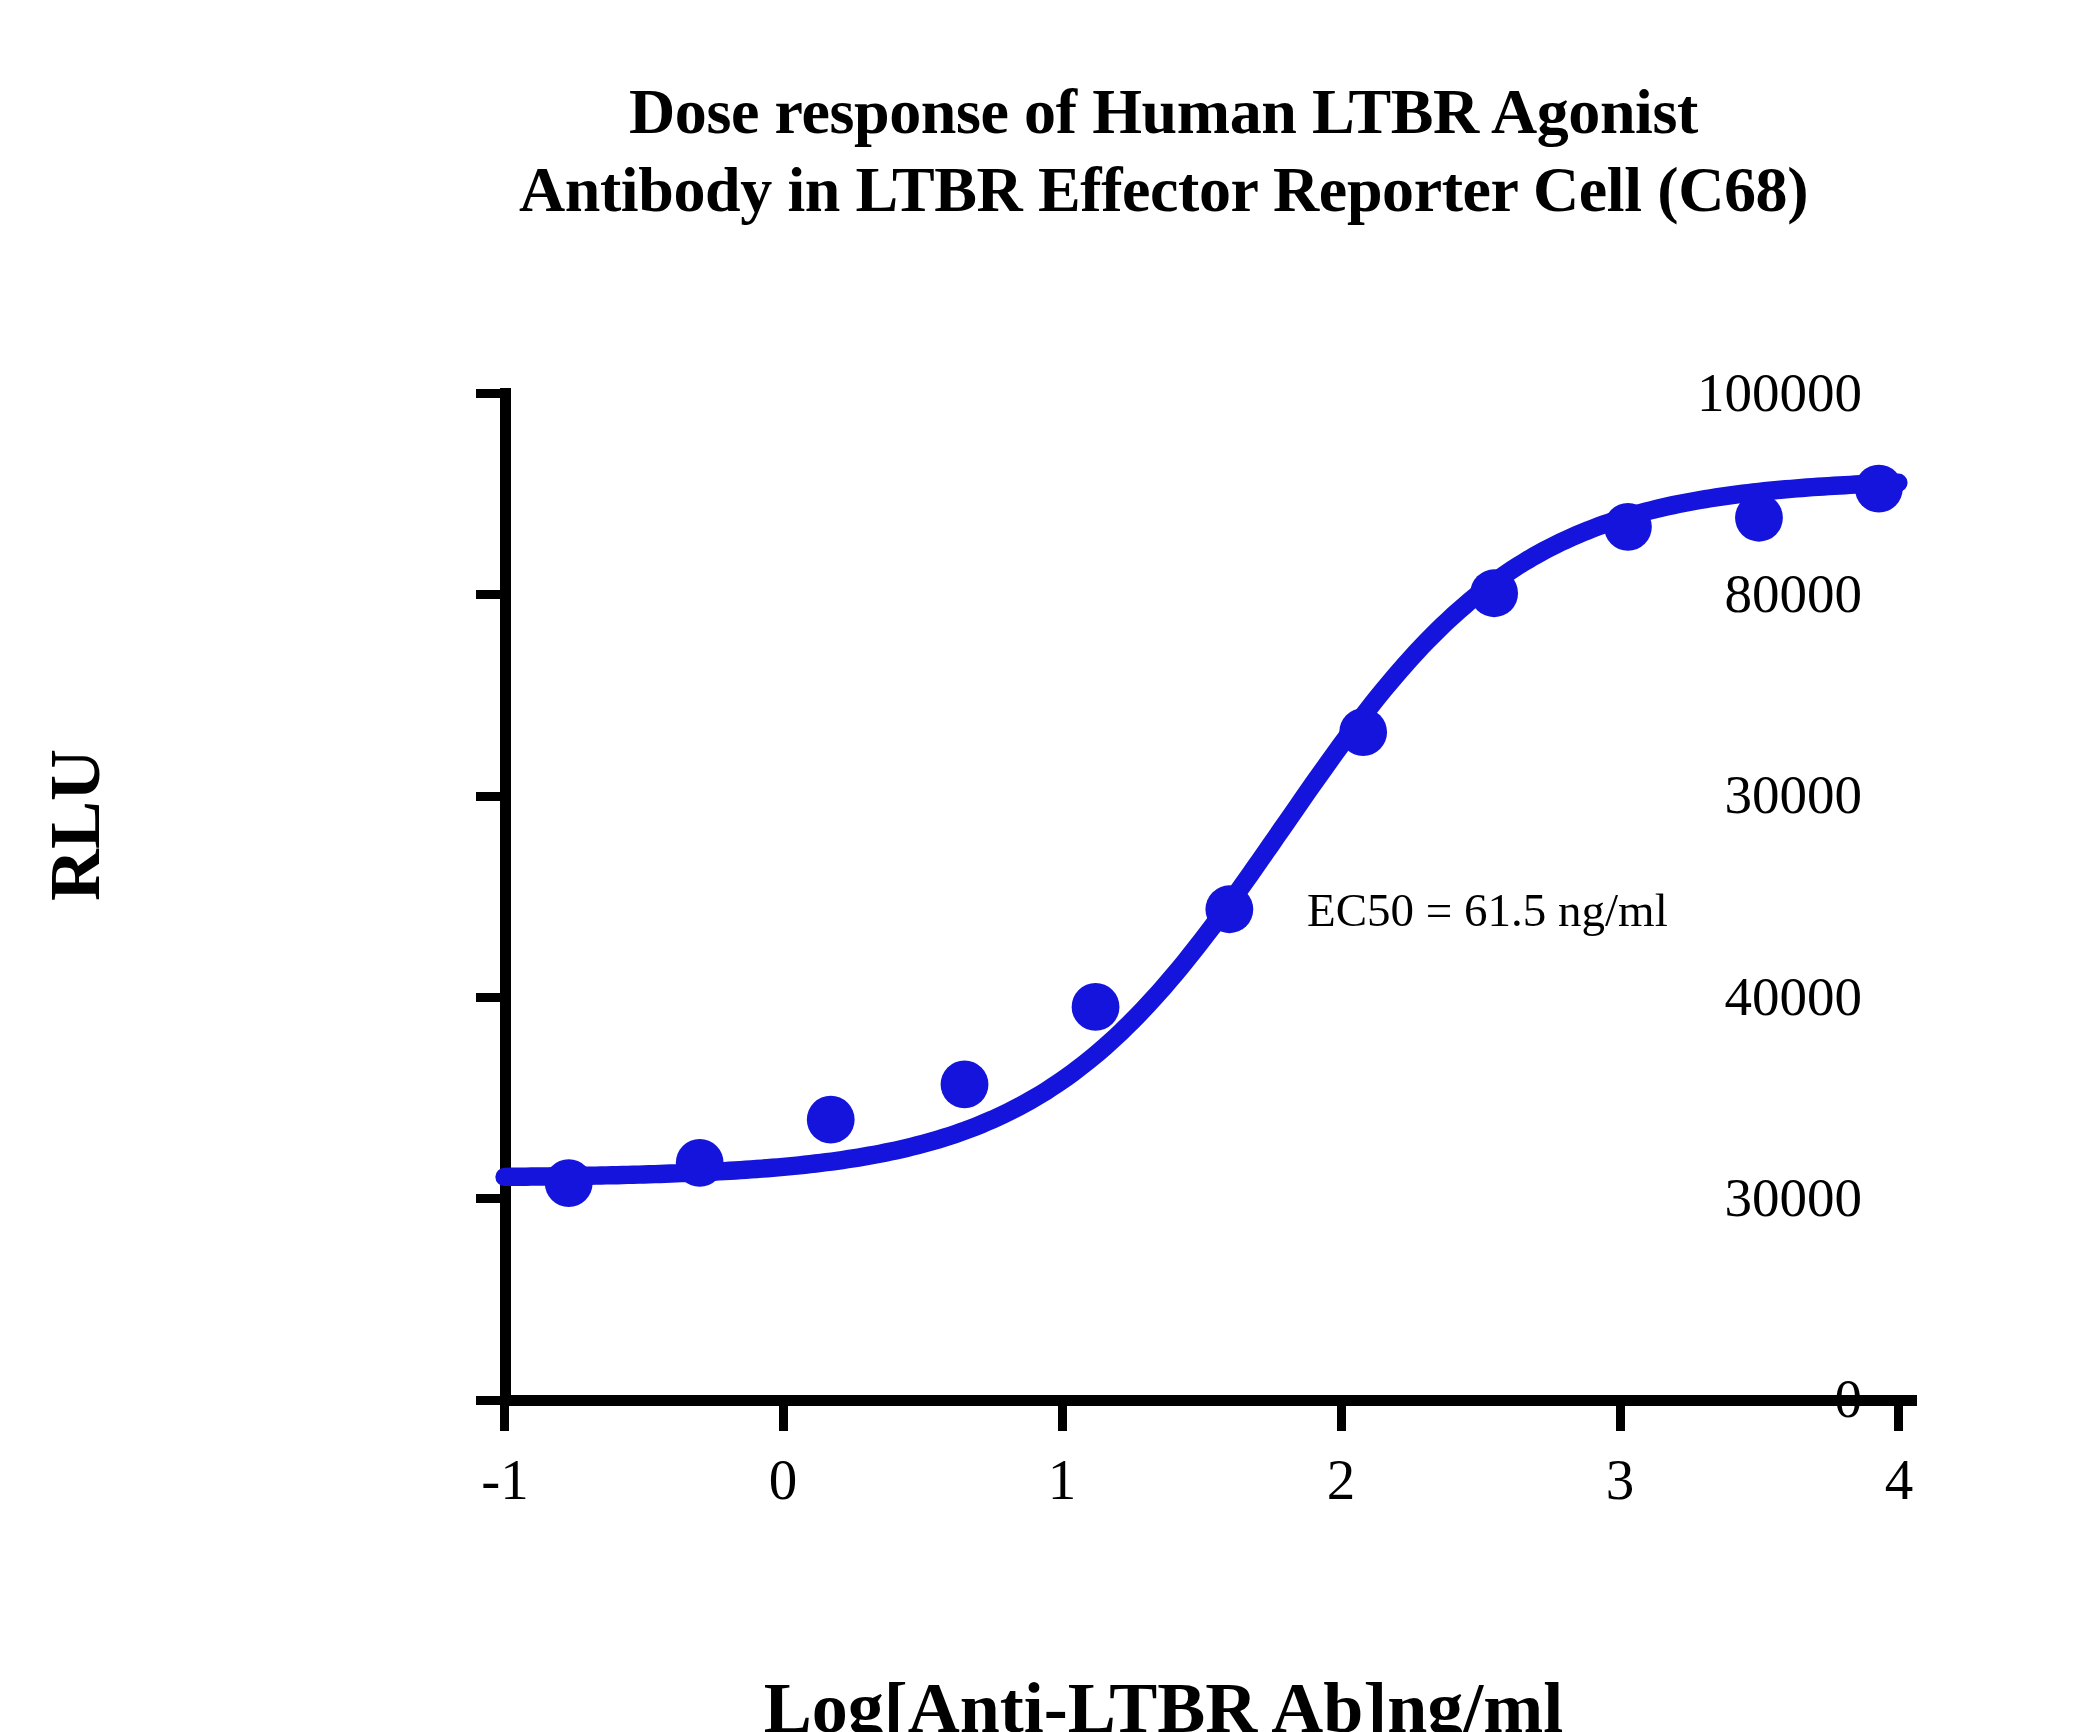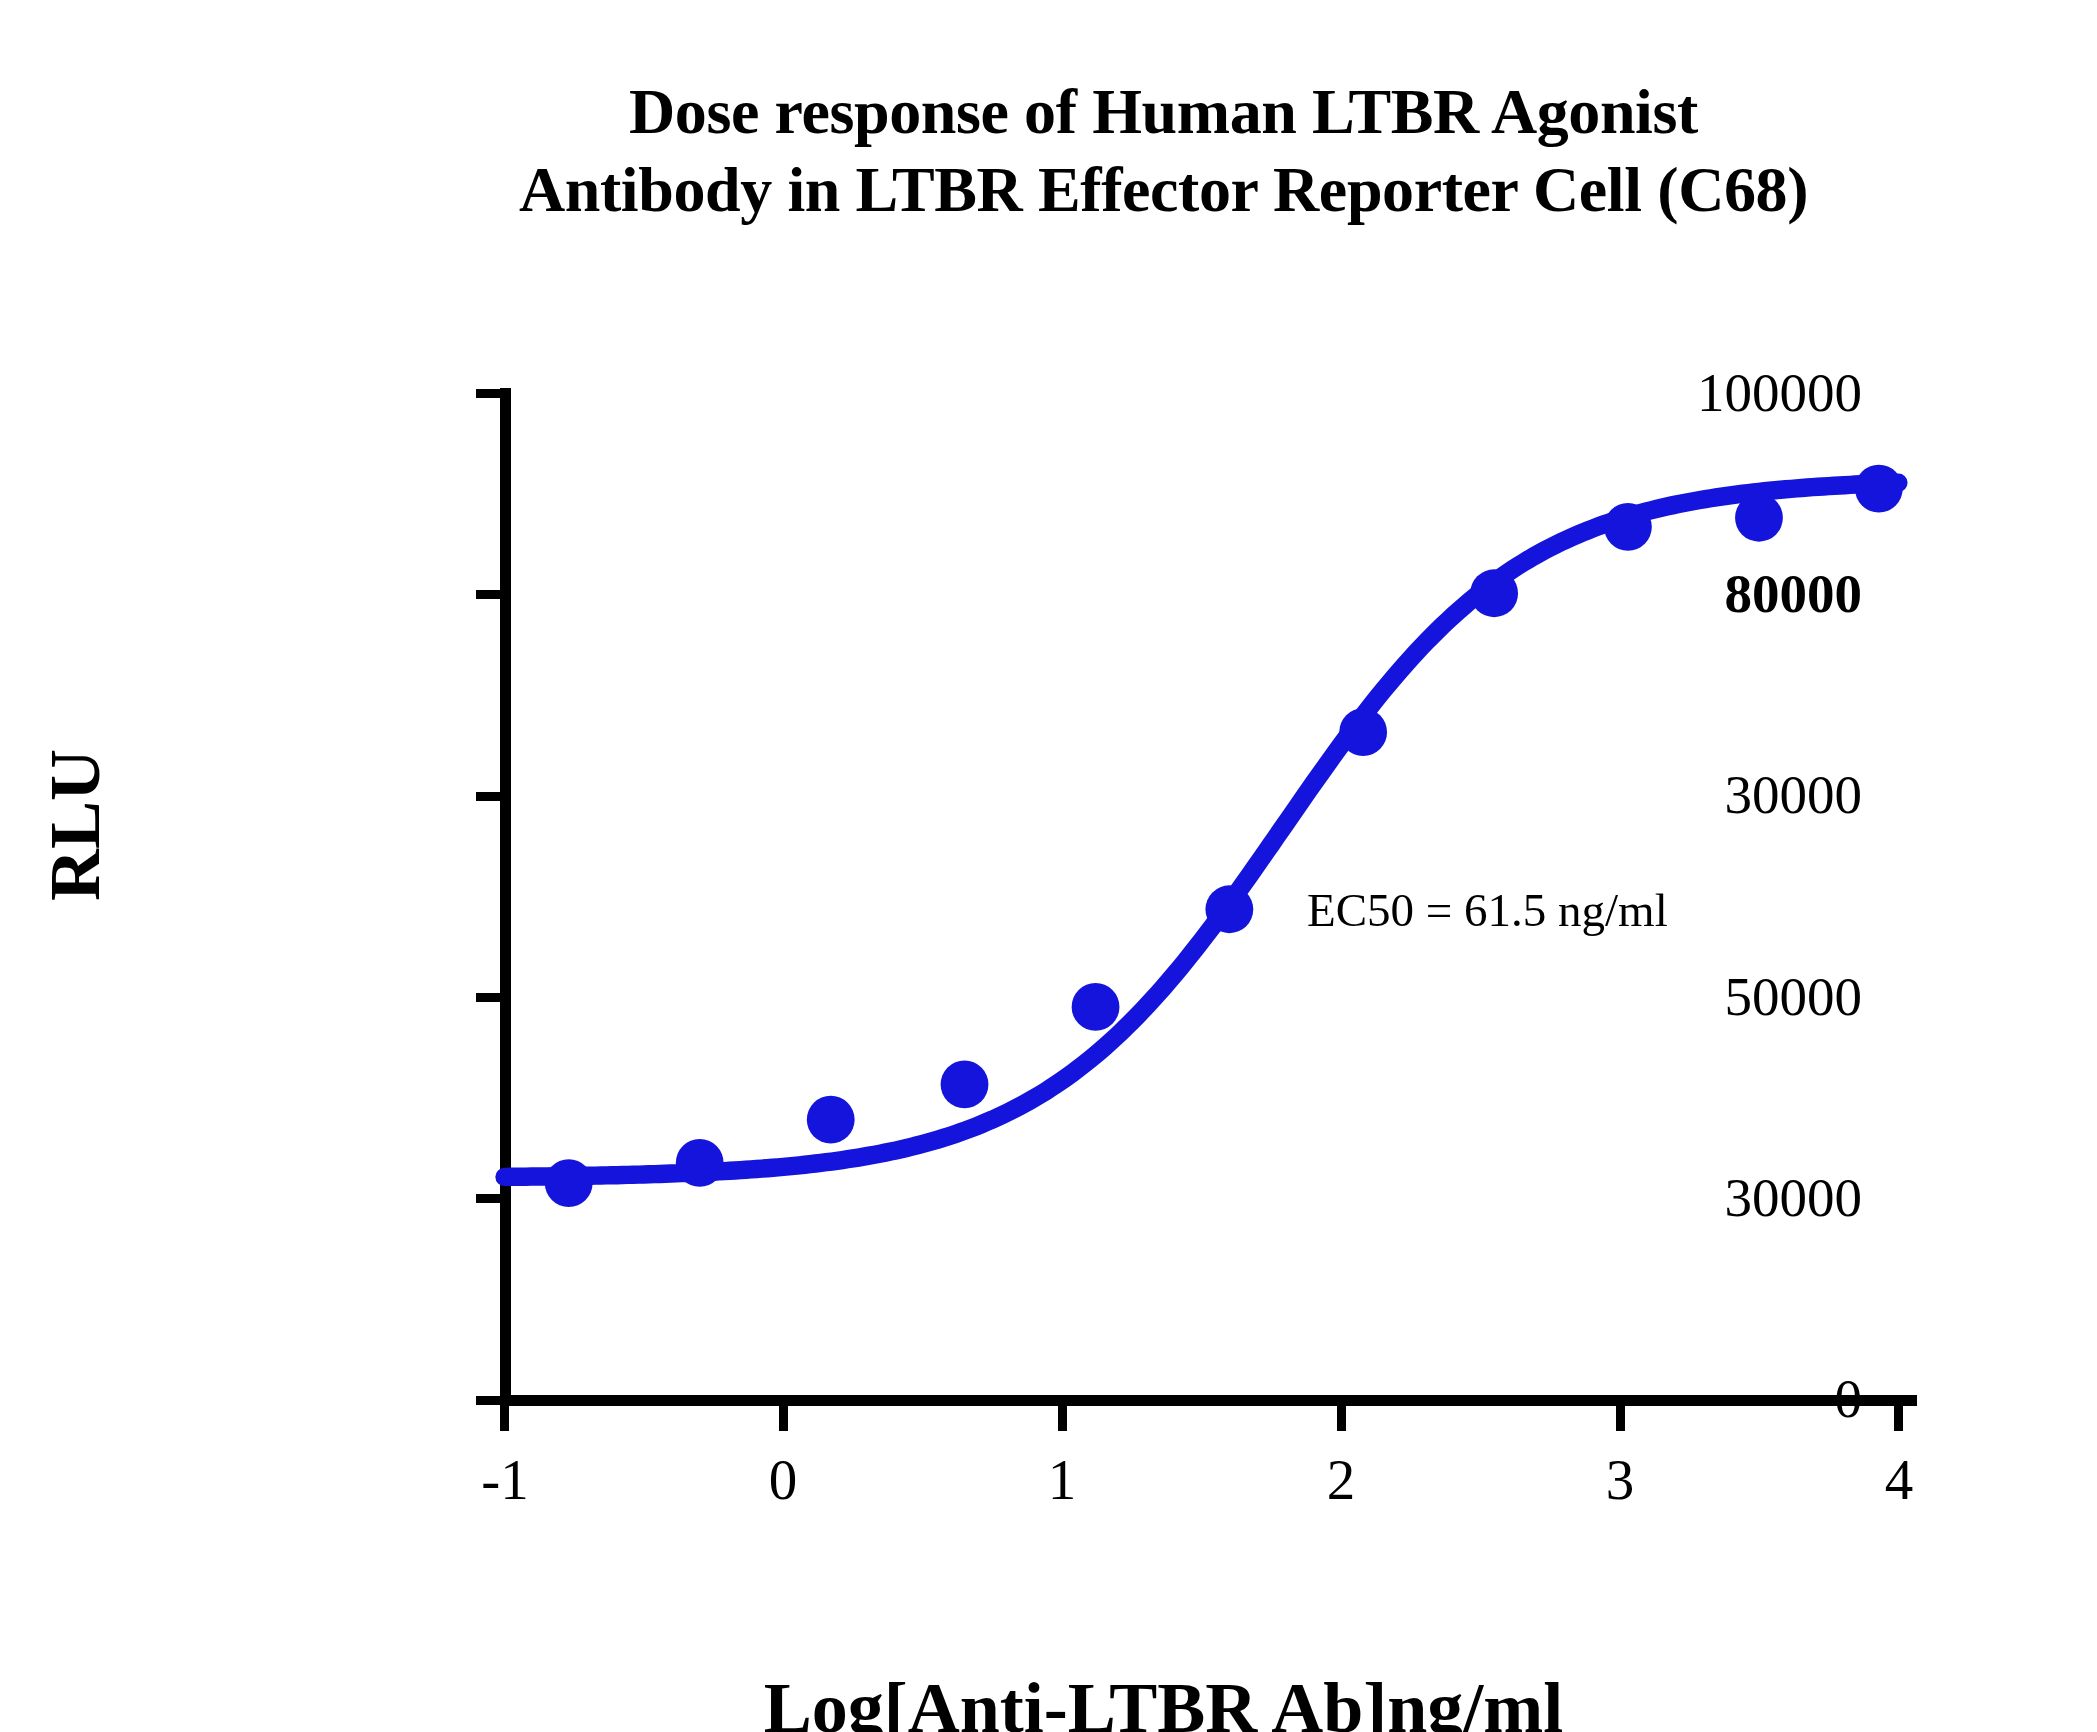--- a/index.html
+++ b/index.html
@@ -62,25 +62,25 @@
 
     <div class="axis-line" id="y-axis"></div>
     <div class="axis-line" id="x-axis"></div>
 
     <div id="y-ticks">
         <div class="y-tick" style="top: 1396px;"></div>
         <div class="y-ticklabel" style="top: 1371px;">0</div>
         <div class="y-tick" style="top: 1194px;"></div>
         <div class="y-ticklabel" style="top: 1170px;">30000</div>
         <div class="y-tick" style="top: 993px;"></div>
-        <div class="y-ticklabel" style="top: 969px;">50000</div>
+        <div class="y-ticklabel" style="top: 969px;">40000</div>
         <div class="y-tick" style="top: 792px;"></div>
         <div class="y-ticklabel" style="top: 767px;">30000</div>
         <div class="y-tick" style="top: 590px;"></div>
-        <div class="y-ticklabel" style="top: 566px; font-weight: bold;">80000</div>
+        <div class="y-ticklabel" style="top: 566px;">80000</div>
         <div class="y-tick" style="top: 389px;"></div>
         <div class="y-ticklabel" style="top: 365px;">100000</div>
       </div>
 
     <div id="x-ticks">
         <div class="x-tick" style="left: 500px;"></div>
         <div class="x-ticklabel" style="left: 505px; top: 1451px;">-1</div>
         <div class="x-tick" style="left: 779px;"></div>
         <div class="x-ticklabel" style="left: 783px; top: 1451px;">0</div>
         <div class="x-tick" style="left: 1058px;"></div>

